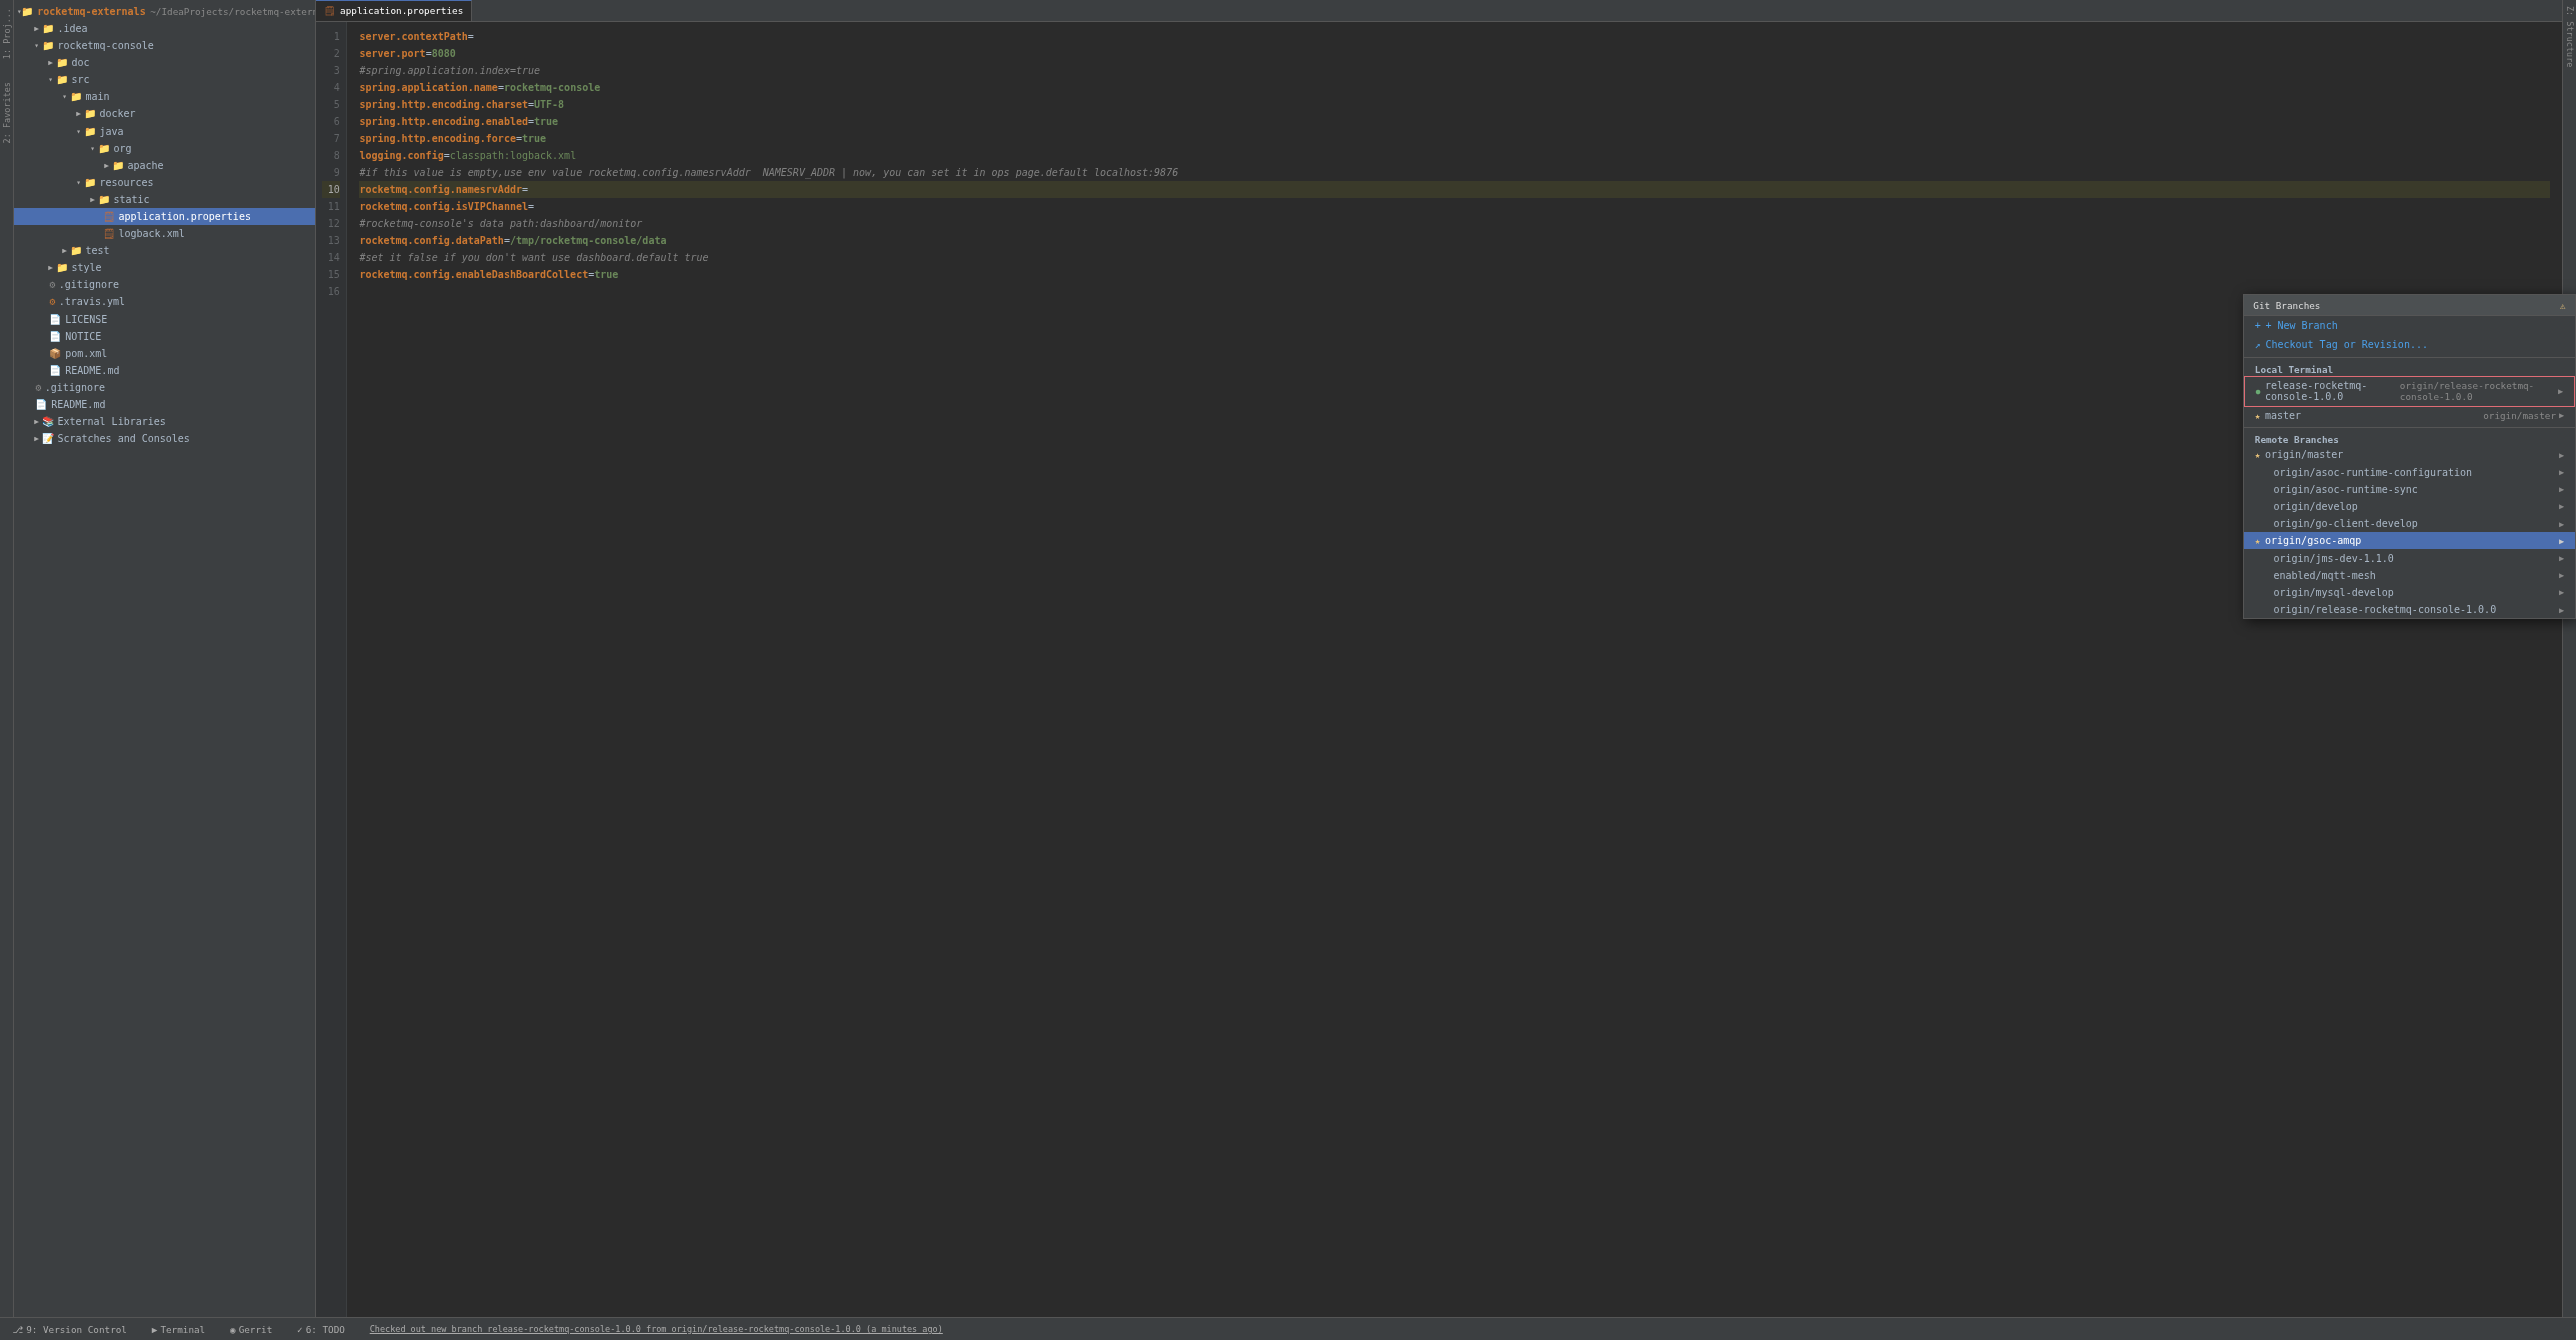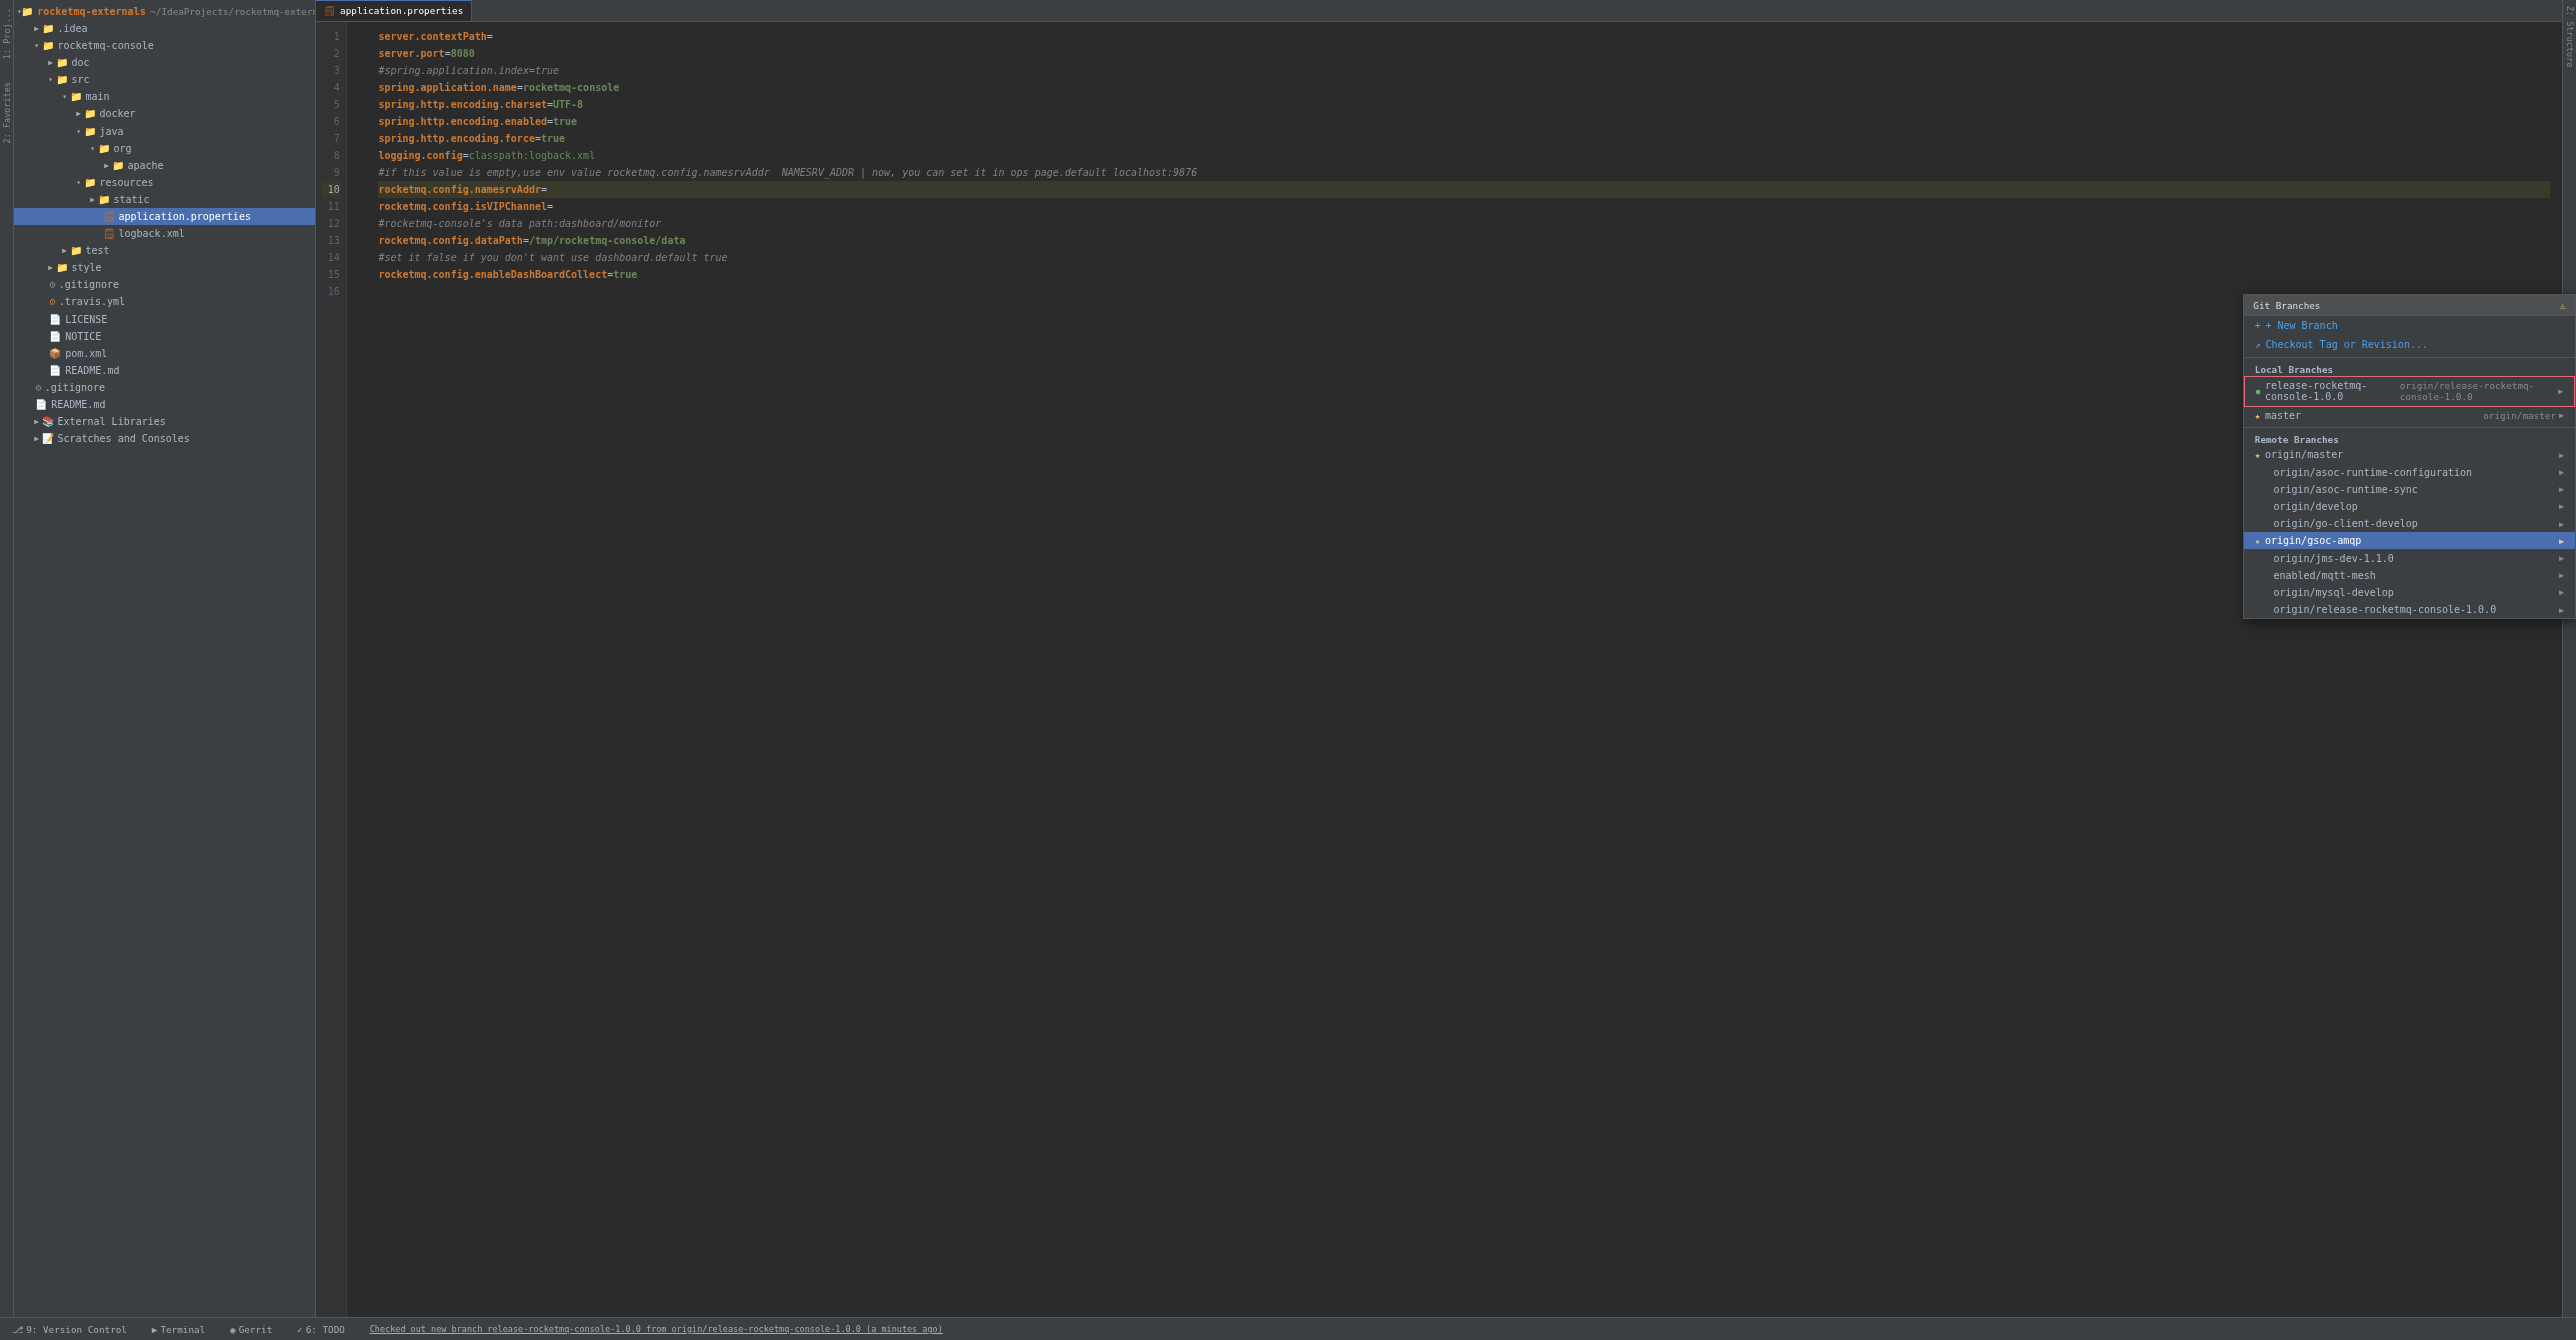--- a/index.html
+++ b/index.html
@@ -118,21 +118,20 @@
       overflow: auto;
       line-height: 17px;
       font-size: 10px;
     }
 
     .code-line {
       display: flex;
       align-items: flex-end;
       height: 17px;
       white-space: pre;
-      margin-left: 19px;
     }
     .code-line.highlighted {
       background: #3a3a2a;
     }
 
     .c-key { color: #cc7832; font-weight: bold; }
     .c-val { color: #6a8759; font-weight: bold; }
     .c-comment { color: #808080; font-style: italic; }
     .c-path { color: #6a8759; }
 
@@ -566,21 +565,21 @@
       <span style="margin-right:4.6px;">+</span>
       <span>+ New Branch</span>
     </div>
     <div class="git-action">
       <span style="margin-right:4.6px;">↗</span>
       <span>Checkout Tag or Revision...</span>
     </div>
 
     <div class="git-separator"></div>
 
-    <div class="git-section-label">Local Branches</div>
+    <div class="git-section-label">Local Terminal</div>
 
     <div class="git-branch-item active-branch">
       <div class="branch-left">
         <span style="color:#6aab73;font-size:7.7px;">●</span>
         <span>release-rocketmq-console-1.0.0</span>
       </div>
       <div style="display:flex;align-items:center;gap:3.1px;">
         <span class="branch-origin">origin/release-rocketmq-console-1.0.0</span>
         <span class="chevron-right">▶</span>
       </div>

